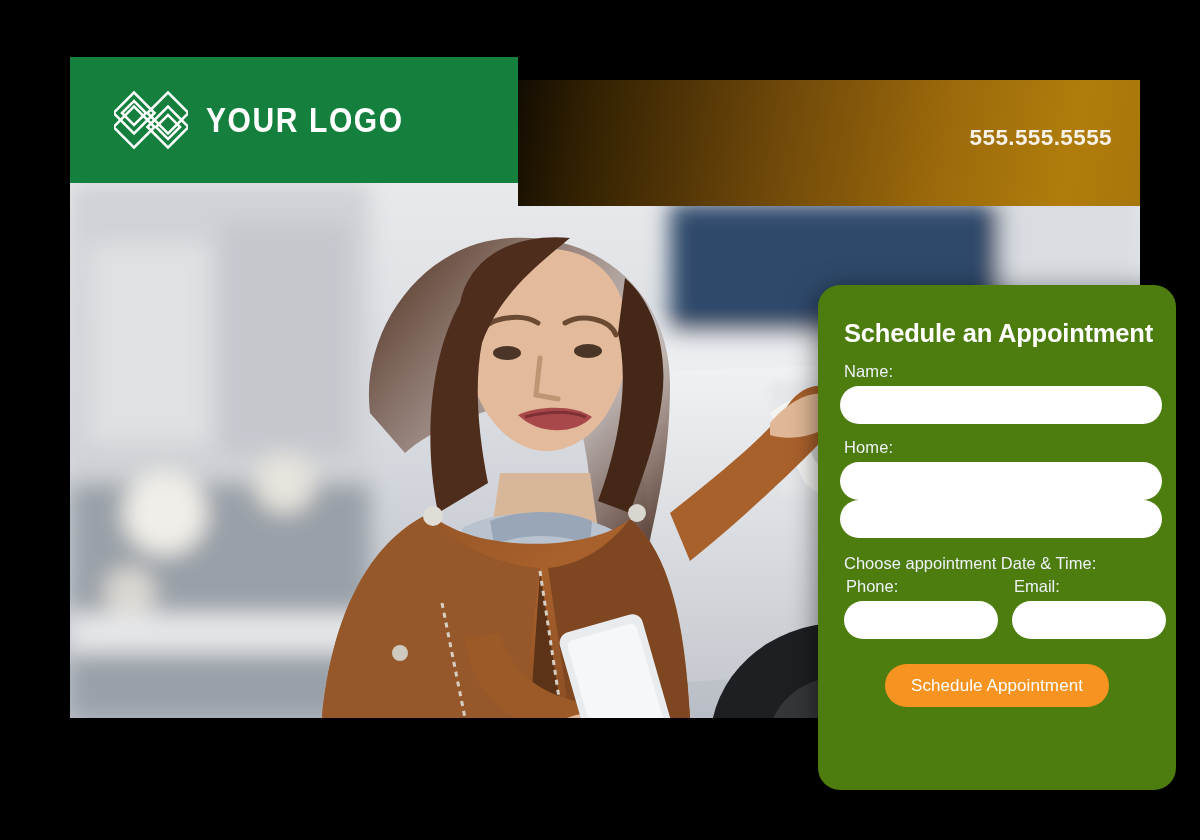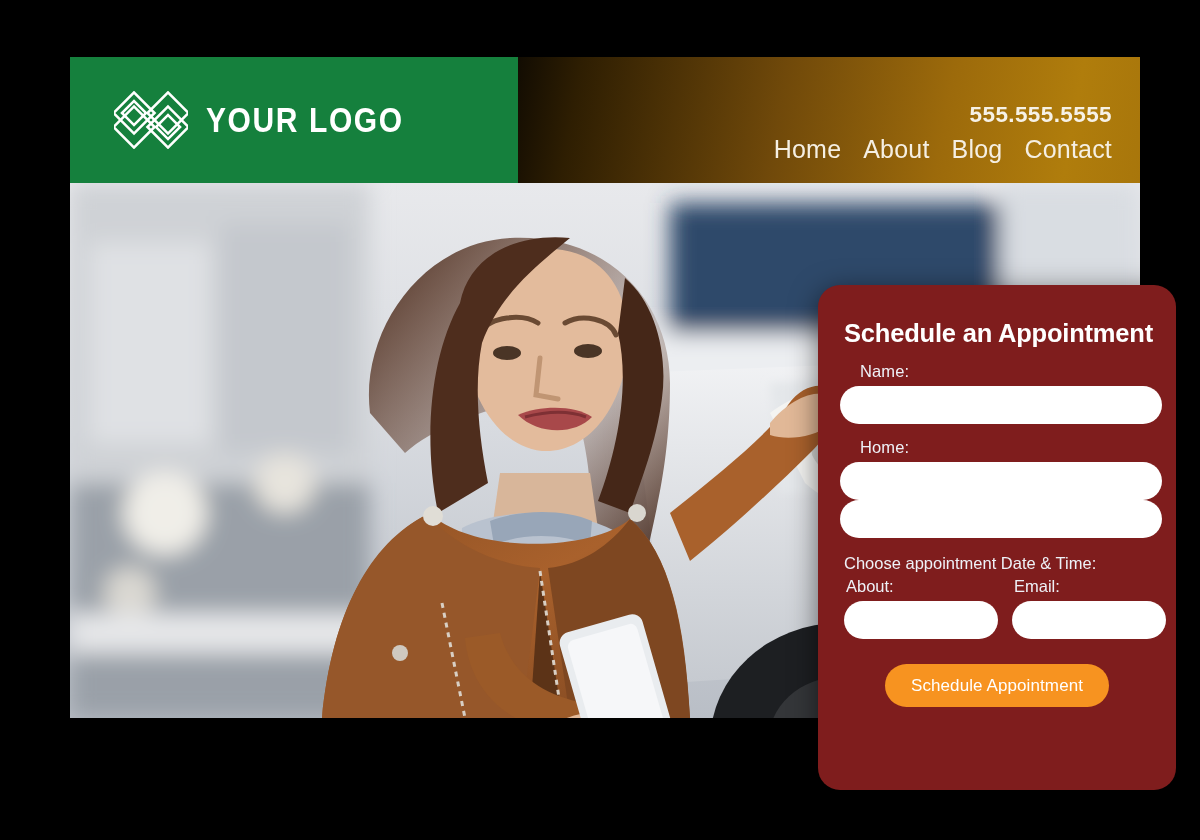--- a/index.html
+++ b/index.html
@@ -65,20 +65,21 @@
     transform: scaleY(1.18);
     transform-origin: left center;
     white-space: nowrap;
   }
 
   .header-nav-block {
     flex: 1 1 auto;
     height: 126px;
     background: linear-gradient(100deg, #120c02 0%, #2e1e02 10%, #70490a 42%, #9c6a0b 68%, #b07d0c 88%, #a8760b 100%);
     position: relative;
+    margin-top: 23px;
   }
   .phone-number {
     position: absolute;
     right: 28px;
     top: 45px;
     color: #f6f1e6;
     font-size: 22.5px;
     font-weight: 700;
     letter-spacing: 0.4px;
     white-space: nowrap;
@@ -100,38 +101,38 @@
     cursor: pointer;
   }
 
   
   .form-card {
     position: absolute;
     left: 818px;
     top: 285px;
     width: 358px;
     height: 505px;
-    background: #7f1d1d;
+    background: #4d7c0f;
     border-radius: 22px;
     padding: 22px 22px 0 22px;
     box-shadow: 0 6px 28px rgba(0,0,0,0.55);
   }
   .form-title {
     color: #ffffff;
     font-size: 25.5px;
     font-weight: 700;
     letter-spacing: -0.2px;
     margin: 12px 0 0 4px;
     white-space: nowrap;
   }
   .field-label {
     color: #eef1f7;
     font-size: 16.5px;
     font-weight: 400;
-    margin: 14px 0 5px 20px;
+    margin: 14px 0 5px 4px;
     letter-spacing: 0.1px;
   }
   .field-input {
     display: block;
     width: 322px;
     height: 38px;
     background: #ffffff;
     border: none;
     border-radius: 19px;
     outline: none;
@@ -309,45 +310,39 @@
             <rect x="39.5" y="7.5" width="29" height="29" transform="rotate(45 54 22)"></rect>
             <rect x="5.5" y="21.5" width="29" height="29" transform="rotate(45 20 36)"></rect>
           </g>
         </svg>
       </div>
       <div class="logo-text">YOUR LOGO</div>
     </div>
 
     <div class="header-nav-block">
       <div class="phone-number">555.555.5555</div>
-      <div class="nav-links">
-        <span class="nav-link">Home</span>
-        <span class="nav-link">About</span>
-        <span class="nav-link">Blog</span>
-        <span class="nav-link">Contact</span>
-      </div>
     </div>
   </div>
 
   <div class="form-card">
     <div class="form-title">Schedule an Appointment</div>
 
     <div class="field-label">Name:</div>
     <input class="field-input" type="text" placeholder="" style="">
 
     <div class="field-label">Home:</div>
     <input class="field-input" type="text" placeholder="" style="">
 
     <input class="field-input" type="text" placeholder="" style="">
 
     <div class="group-label">Choose appointment Date &amp; Time:</div>
 
     <div class="datetime-row">
       <div class="datetime-col">
-        <div class="dt-label">About:</div>
+        <div class="dt-label">Phone:</div>
         <input class="dt-input" type="text" placeholder="" style="">
       </div>
       <div class="datetime-col">
         <div class="dt-label">Email:</div>
         <input class="dt-input" type="text" placeholder="" style="">
       </div>
     </div>
 
     <div class="submit-wrap">
       <button class="submit-btn">Schedule Appointment</button>

